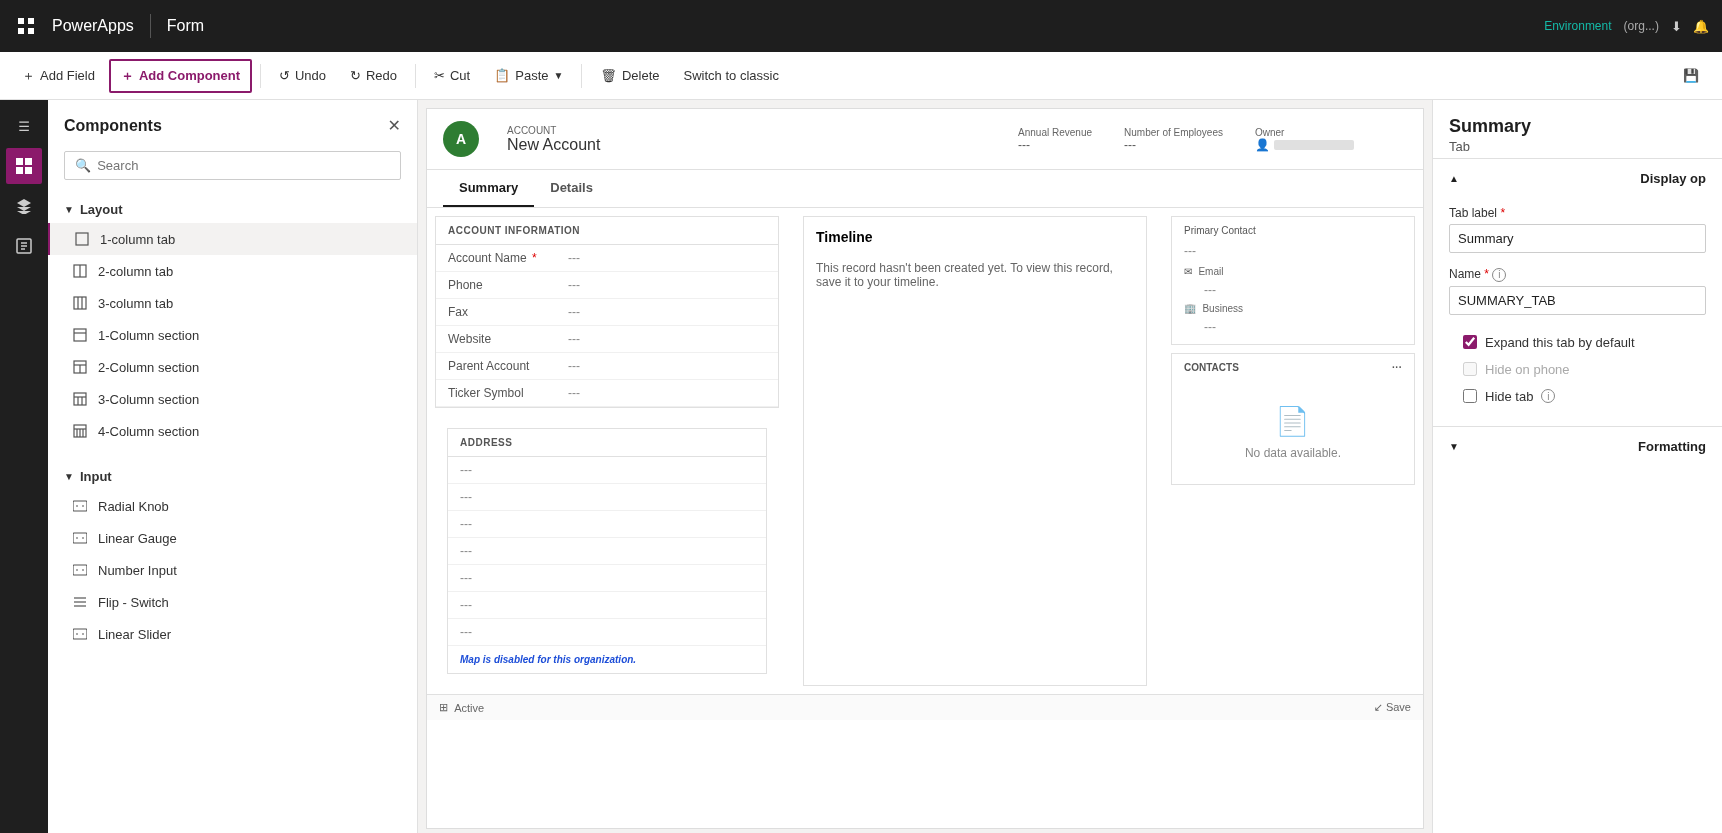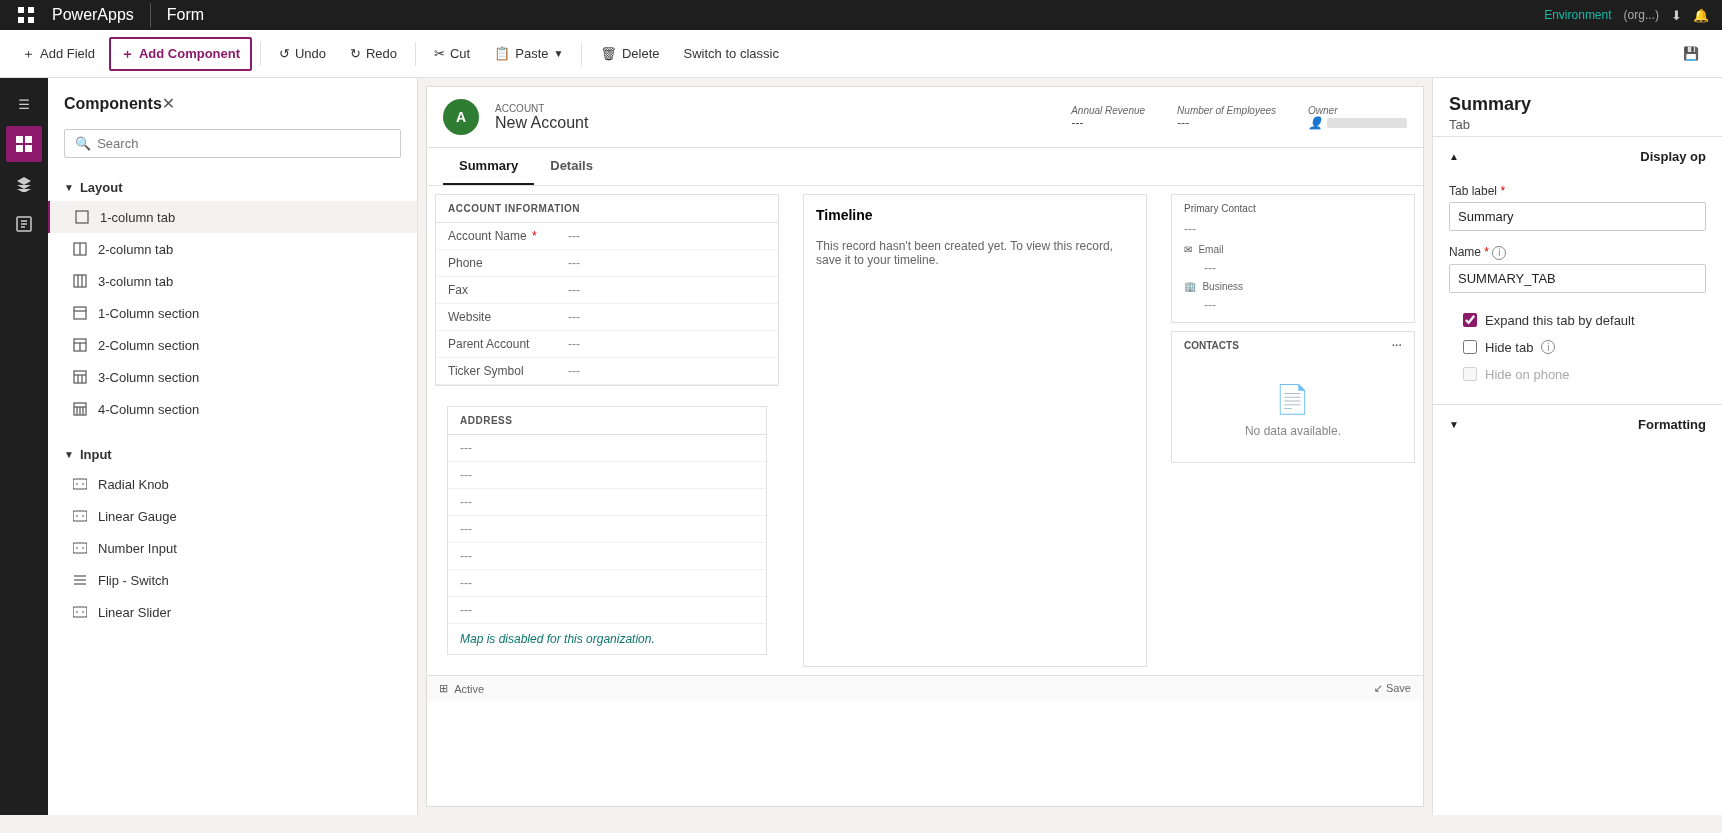--- a/index.html
+++ b/index.html
@@ -1,20 +1,20 @@
 <!DOCTYPE html>
 <html><head>
   <meta charset="utf-8">
   <style>
     * { box-sizing: border-box; margin: 0; padding: 0; }
     body { font-family: 'Segoe UI', Arial, sans-serif; font-size: 13px; background: #f3f2f1; overflow: hidden; width: 1722px; height: 833px; }
 
     
     .top-bar {
-      display: flex; align-items: center; height: 30px;
+      display: flex; align-items: center; height: 52px;
       background: #1e1e1e; color: white; padding: 0 12px; gap: 8px;
     }
     .top-bar-grid { width: 28px; height: 28px; display: flex; align-items: center; justify-content: center; cursor: pointer; }
     .top-bar-grid svg { fill: white; }
     .top-bar-app { font-size: 16px; font-weight: 300; color: white; margin-left: 4px; }
     .top-bar-sep { width: 1px; height: 24px; background: #555; margin: 0 8px; }
     .top-bar-form { font-size: 16px; font-weight: 300; color: white; }
     .top-bar-spacer { flex: 1; }
     .top-bar-env { font-size: 12px; color: #14b8a6; margin-right: 4px; }
     .top-bar-env-name { font-size: 12px; color: #aaa; margin-right: 4px; }
@@ -37,21 +37,21 @@
 
     
     .main-layout { display: flex; height: calc(833px - 96px); }
 
     
     .left-panel {
       width: 370px; background: white; border-right: 1px solid #e0e0e0;
       display: flex; flex-direction: column; flex-shrink: 0;
     }
     .left-panel-header {
-      display: flex; align-items: center; 
+      display: flex; align-items: center; justify-content: space-between;
       padding: 16px 16px 8px; font-size: 16px; font-weight: 600; color: #1f1f1f;
     }
     .left-panel-header-close { cursor: pointer; color: #555; font-size: 16px; border: none; background: transparent; }
     .search-box {
       display: flex; align-items: center; margin: 8px 16px;
       border: 1px solid #ccc; border-radius: 2px; padding: 6px 10px; gap: 6px;
     }
     .search-box input {
       border: none; outline: none; flex: 1; font-size: 13px; color: #333; background: transparent;
     }
@@ -78,24 +78,24 @@
     .form-canvas {
       background: white; margin: 8px; border: 1px solid #ddd; min-height: calc(100% - 16px);
     }
     .form-header {
       display: flex; align-items: center; padding: 12px 16px; border-bottom: 1px solid #e0e0e0; gap: 16px;
     }
     .account-avatar {
       width: 36px; height: 36px; background: #2e7d32; border-radius: 50%;
       display: flex; align-items: center; justify-content: center; color: white; font-weight: 600; font-size: 14px; flex-shrink: 0;
     }
-    .account-info { flex: 1; }
+    .account-info { flex: 1; margin-left: 12px; }
     .account-label { font-size: 10px; color: #666; text-transform: uppercase; }
     .account-name { font-size: 16px; color: #333; font-weight: 400; }
-    .header-fields { display: flex; gap: 32px; flex: 1; justify-content: flex-end; font-style: italic; }
+    .header-fields { display: flex; gap: 32px; flex: 1; justify-content: center; }
     .header-field { }
     .header-field-label { font-size: 10px; color: #666; }
     .header-field-value { font-size: 12px; color: #555; }
 
     .form-tabs { display: flex; gap: 0; border-bottom: 1px solid #e0e0e0; padding: 0 16px; }
     .form-tab {
       padding: 10px 16px; font-size: 13px; cursor: pointer; color: #555;
       border-bottom: 2px solid transparent;
       font-weight: bold;
     }
@@ -155,21 +155,21 @@
     
     .left-nav {
       width: 48px; background: #1f1f1f; display: flex; flex-direction: column; align-items: center;
       padding-top: 8px; gap: 4px; flex-shrink: 0;
     }
     .nav-icon { width: 36px; height: 36px; display: flex; align-items: center; justify-content: center; cursor: pointer; border-radius: 2px; color: #ccc; }
     .nav-icon.active { background: #8b1a6b; color: white; }
 
     .info-icon { display: inline-flex; align-items: center; justify-content: center; width: 14px; height: 14px; border: 1px solid #888; border-radius: 50%; font-size: 10px; color: #888; cursor: help; }
 
-    .map-disabled { font-size: 12px; color: #0f766e; padding: 8px 12px; font-style: italic; }
+    .map-disabled { font-size: 10px; color: #1d4ed8; padding: 8px 12px; font-style: italic; font-weight: bold; }
 
     .address-section { border: 1px solid #e0e0e0; margin: 20px; }
   </style>
 </head>
 <body>
 
 <div class="top-bar">
   <div class="top-bar-grid">
     <svg width="16" height="16" viewBox="0 0 16 16">
         <rect x="0" y="0" width="6" height="6"></rect>
@@ -566,29 +566,29 @@
           <div class="field-group-label">
             Name <span class="field-required-star">*</span>
             <span class="info-icon">i</span>
           </div>
           <input type="text" class="field-input" value="SUMMARY_TAB" style="">
         </div>
         <div class="checkbox-row">
           <input type="checkbox" id="expand-cb" class="checkbox-checked" checked="" style="">
           <label for="expand-cb">Expand this tab by default</label>
         </div>
+        <div class="checkbox-row disabled">
+          <input type="checkbox" id="hide-phone-cb" disabled="" style="">
+          <label for="hide-phone-cb">Hide on phone</label>
+        </div>
         <div class="checkbox-row">
           <input type="checkbox" id="hide-tab-cb" style="">
           <label for="hide-tab-cb">Hide tab</label>
           <span class="info-icon">i</span>
         </div>
-        <div class="checkbox-row disabled">
-          <input type="checkbox" id="hide-phone-cb" disabled="" style="">
-          <label for="hide-phone-cb">Hide on phone</label>
-        </div>
       </div>
     </div>
 
     <div class="right-section">
       <div class="right-section-header">
         <span style="font-size:10px;">▼</span>
         <span>Formatting</span>
       </div>
     </div>
   </div>

